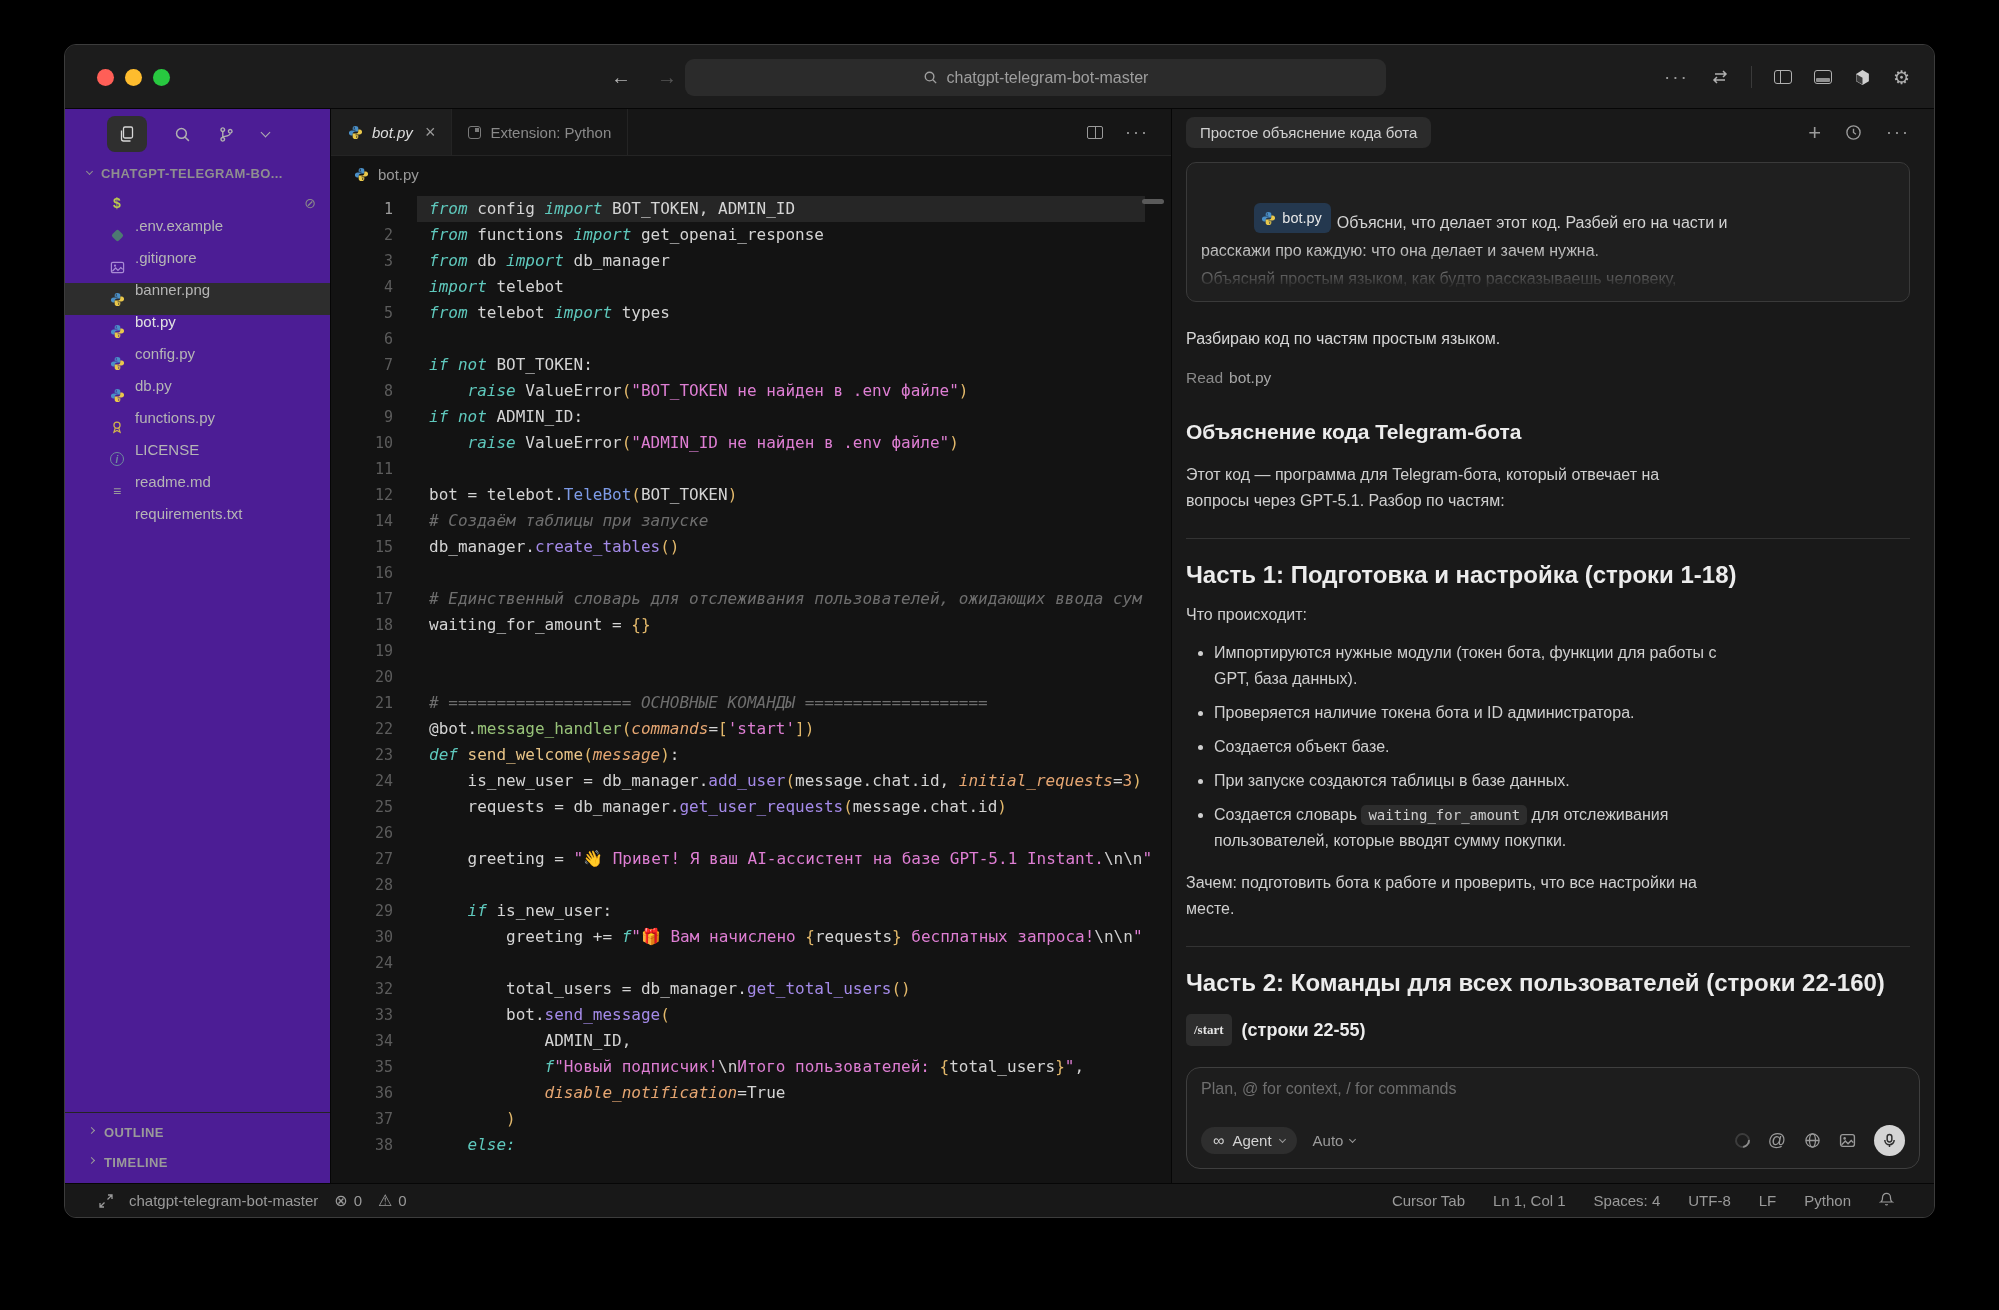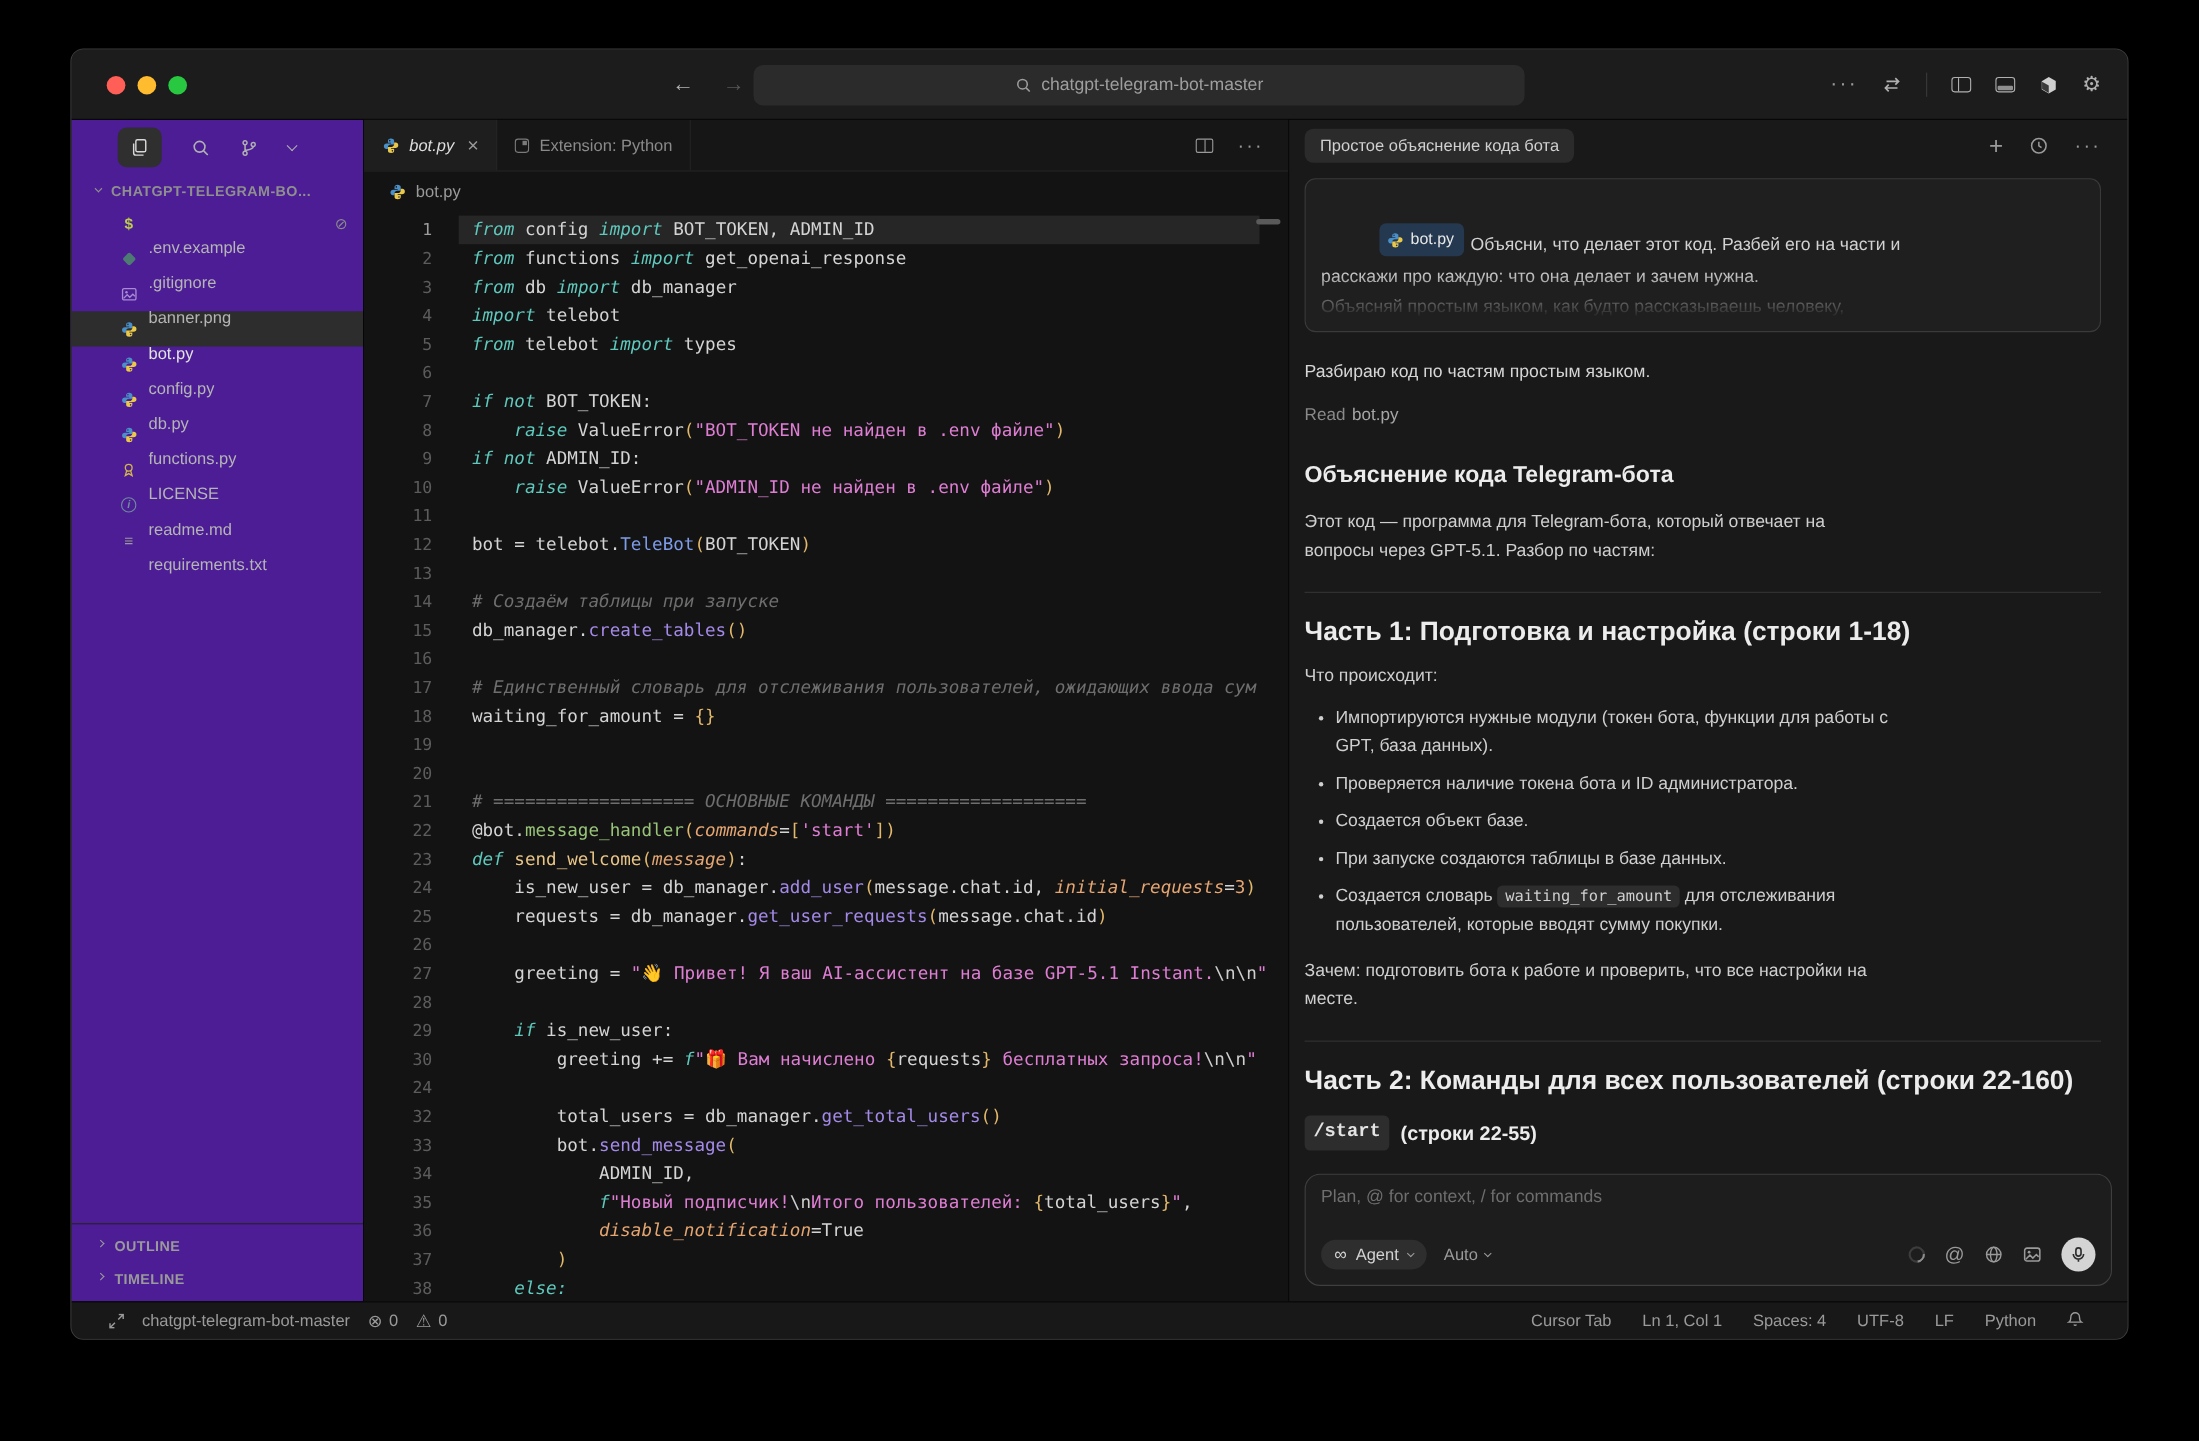--- a/index.html
+++ b/index.html
@@ -104,21 +104,21 @@
   .chat h2 { margin-top:28px; font-size:21px; line-height:28px; color:#ececec; }
   .p2 { margin-top:16px; white-space:pre-wrap; }
   .chat hr { border:none; border-top:1px solid #333; margin:24px 0; }
   .chat h3 { font-size:24px; line-height:23px; color:#ececec; }
   .lead { margin-top:16px; }
   .chat ul { margin-top:12px; padding-left:28px; }
   .chat li { margin-top:8px; white-space:pre-wrap; }
   .codechip { font-family:"DejaVu Sans Mono", monospace; font-size:14px; background:#2d2d2d; border-radius:5px; padding:2px 7px; color:#cfcfcf; white-space:nowrap; }
   .why { margin-top:16px; white-space:pre-wrap; }
   .startline { margin-top:20px; display:flex; align-items:center; gap:10px; }
-  .startchip { font-family:Liberation Mono, monospace; font-size:17px; font-weight:bold; background:#2d2d2d; border-radius:5px; padding:3px 8px; color:#e4e4e4; }
+  .startchip { font-family:Liberation Serif, serif; font-size:13px; font-weight:bold; background:#2d2d2d; border-radius:5px; padding:3px 8px; color:#e4e4e4; }
   .startrest { font-weight:bold; font-size:18px; color:#ececec; }
   .inputbox { flex:none; margin:10px 14px 14px; height:102px; border:1px solid #3f3f3f; background:#1d1d1d; border-radius:14px; padding:12px 14px; display:flex; flex-direction:column; justify-content:space-between; }
   .ph { color:#6e6e6e; font-size:16px; }
   .ctrl { display:flex; align-items:center; gap:16px; }
   .modepill { display:flex; align-items:center; gap:8px; background:#2e2e2e; border-radius:16px; padding:5px 12px; font-size:15px; color:#d2d2d2; }
   .inf { font-size:16px; line-height:10px; }
   .autoSel { color:#9a9a9a; font-size:15px; display:flex; align-items:center; gap:7px; }
   .ctrl-right { margin-left:auto; display:flex; align-items:center; gap:18px; color:#9a9a9a; }
   .spinner { width:15px; height:15px; border-radius:50%; border:2px solid #3c3c3c; border-top-color:#8d8d8d; transform:rotate(130deg); }
   .at { font-size:18px; }
@@ -362,24 +362,20 @@
           </div>
           <div class="cl">
             <span class="ln">11</span>
             <span class="lc"></span>
           </div>
           <div class="cl">
             <span class="ln">12</span>
             <span class="lc"><span class="tk-pln">bot = telebot.</span><span class="tk-cls">TeleBot</span><span class="tk-brk">(</span><span class="tk-pln">BOT_TOKEN</span><span class="tk-brk">)</span></span>
           </div>
           <div class="cl">
-            <span class="ln">13</span>
-            <span class="lc"></span>
-          </div>
-          <div class="cl">
             <span class="ln">14</span>
             <span class="lc"><span class="tk-cmt"># Создаём таблицы при запуске</span></span>
           </div>
           <div class="cl">
             <span class="ln">15</span>
             <span class="lc"><span class="tk-pln">db_manager.</span><span class="tk-fn">create_tables</span><span class="tk-brk">()</span></span>
           </div>
           <div class="cl">
             <span class="ln">16</span>
             <span class="lc"></span>

